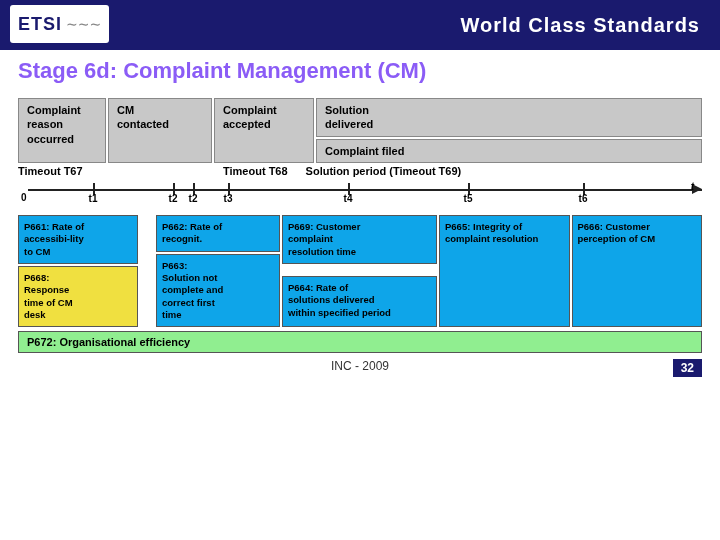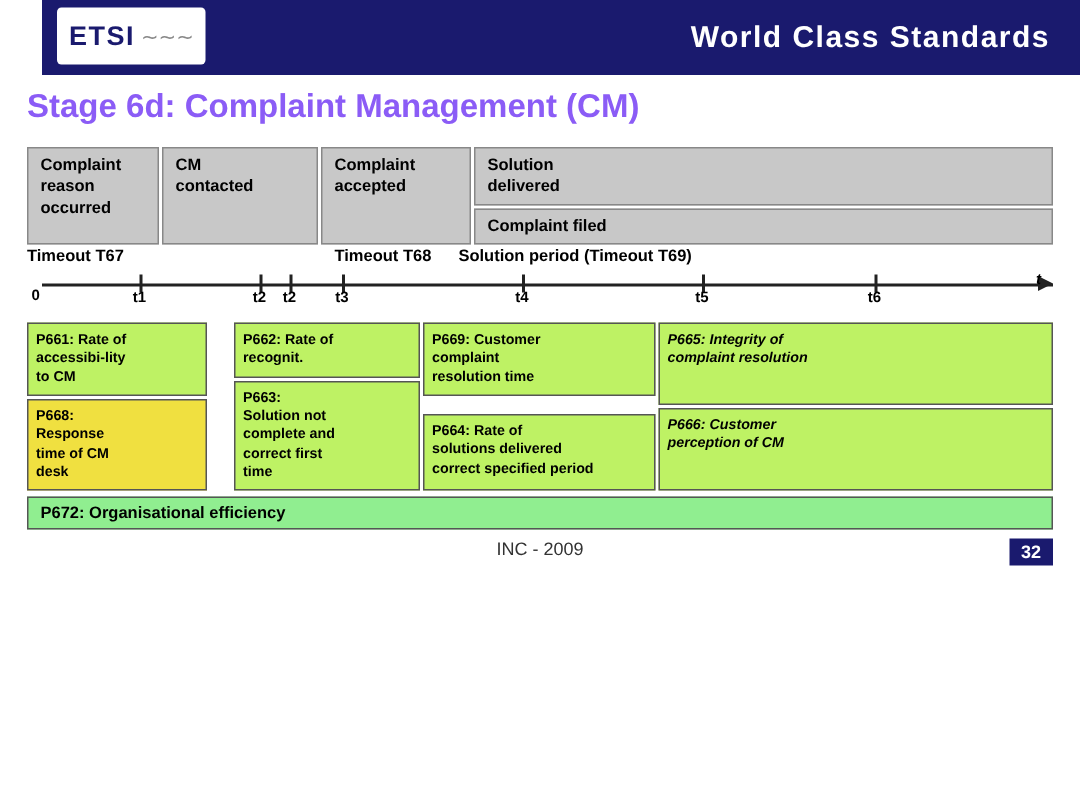--- a/index.html
+++ b/index.html
@@ -12,21 +12,20 @@
       position: relative;
     }
     .header {
       background: #1a1a6e;
       height: 50px;
       display: flex;
       align-items: center;
       justify-content: flex-end;
       padding-right: 20px;
       position: relative;
-      margin-left: 28px;
     }
     .logo-area {
       position: absolute;
       left: 10px;
       top: 5px;
       background: white;
       padding: 3px 8px;
       border-radius: 3px;
       display: flex;
       align-items: center;
@@ -150,21 +149,21 @@
       transform: translateX(-50%);
     }
 
     
     .data-grid {
       display: flex;
       gap: 2px;
       margin-bottom: 4px;
     }
     .dg-cell {
-      background: #bef264;
+      background: #0ea5e9;
       border: 1px solid #555;
       padding: 5px 5px;
       font-size: 9.5px;
       font-weight: bold;
       line-height: 1.3;
     }
     .dg-cell-yellow {
       background: #f0e040;
       border: 1px solid #555;
       padding: 5px 5px;
@@ -276,25 +275,25 @@
 
     <div style="display:flex; flex-direction:column; gap:12px; width:155px;">
       <div class="dg-cell" style="flex:0 0 auto;">
         <span style="white-space:pre-line;">P669: Customer
 complaint
 resolution time</span>
       </div>
       <div class="dg-cell" style="flex:1;">
         <span style="white-space:pre-line;">P664: Rate of
 solutions delivered
-correct specified period</span>
-      </div>
-    </div>
-
-    <div style="display:flex; flex-direction:column; gap:2px; flex:1;font-style:italic;">
+within specified period</span>
+      </div>
+    </div>
+
+    <div style="display:flex; flex-direction:row; gap:2px; flex:1;">
       <div class="dg-cell" style="flex:1;">
         <span style="white-space:pre-line;">P665: Integrity of
 complaint resolution</span>
       </div>
       <div class="dg-cell" style="flex:1;">
         <span style="white-space:pre-line;">P666: Customer
 perception of CM</span>
       </div>
     </div>
   </div>

